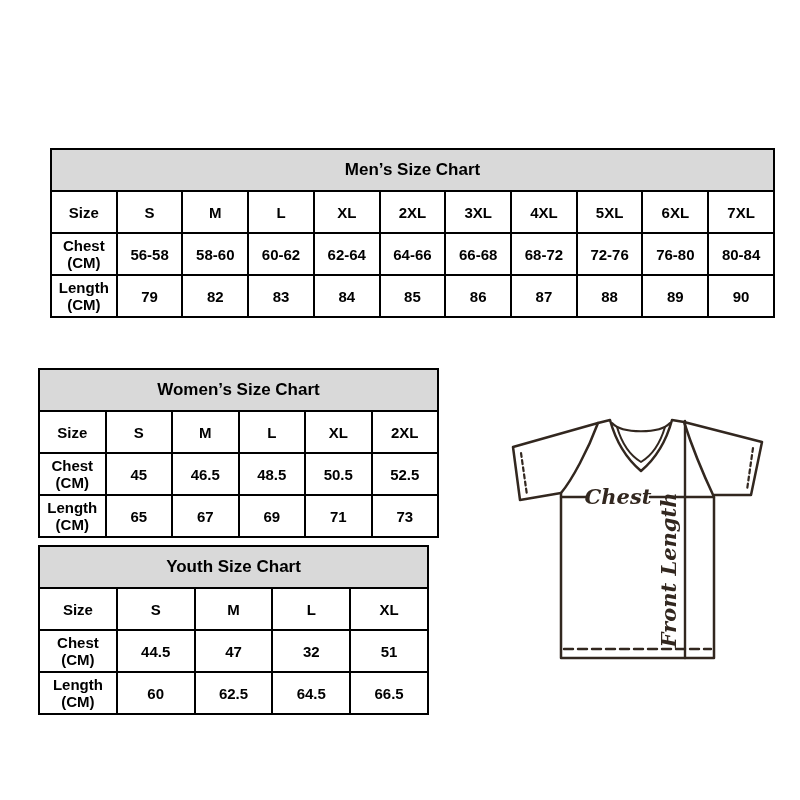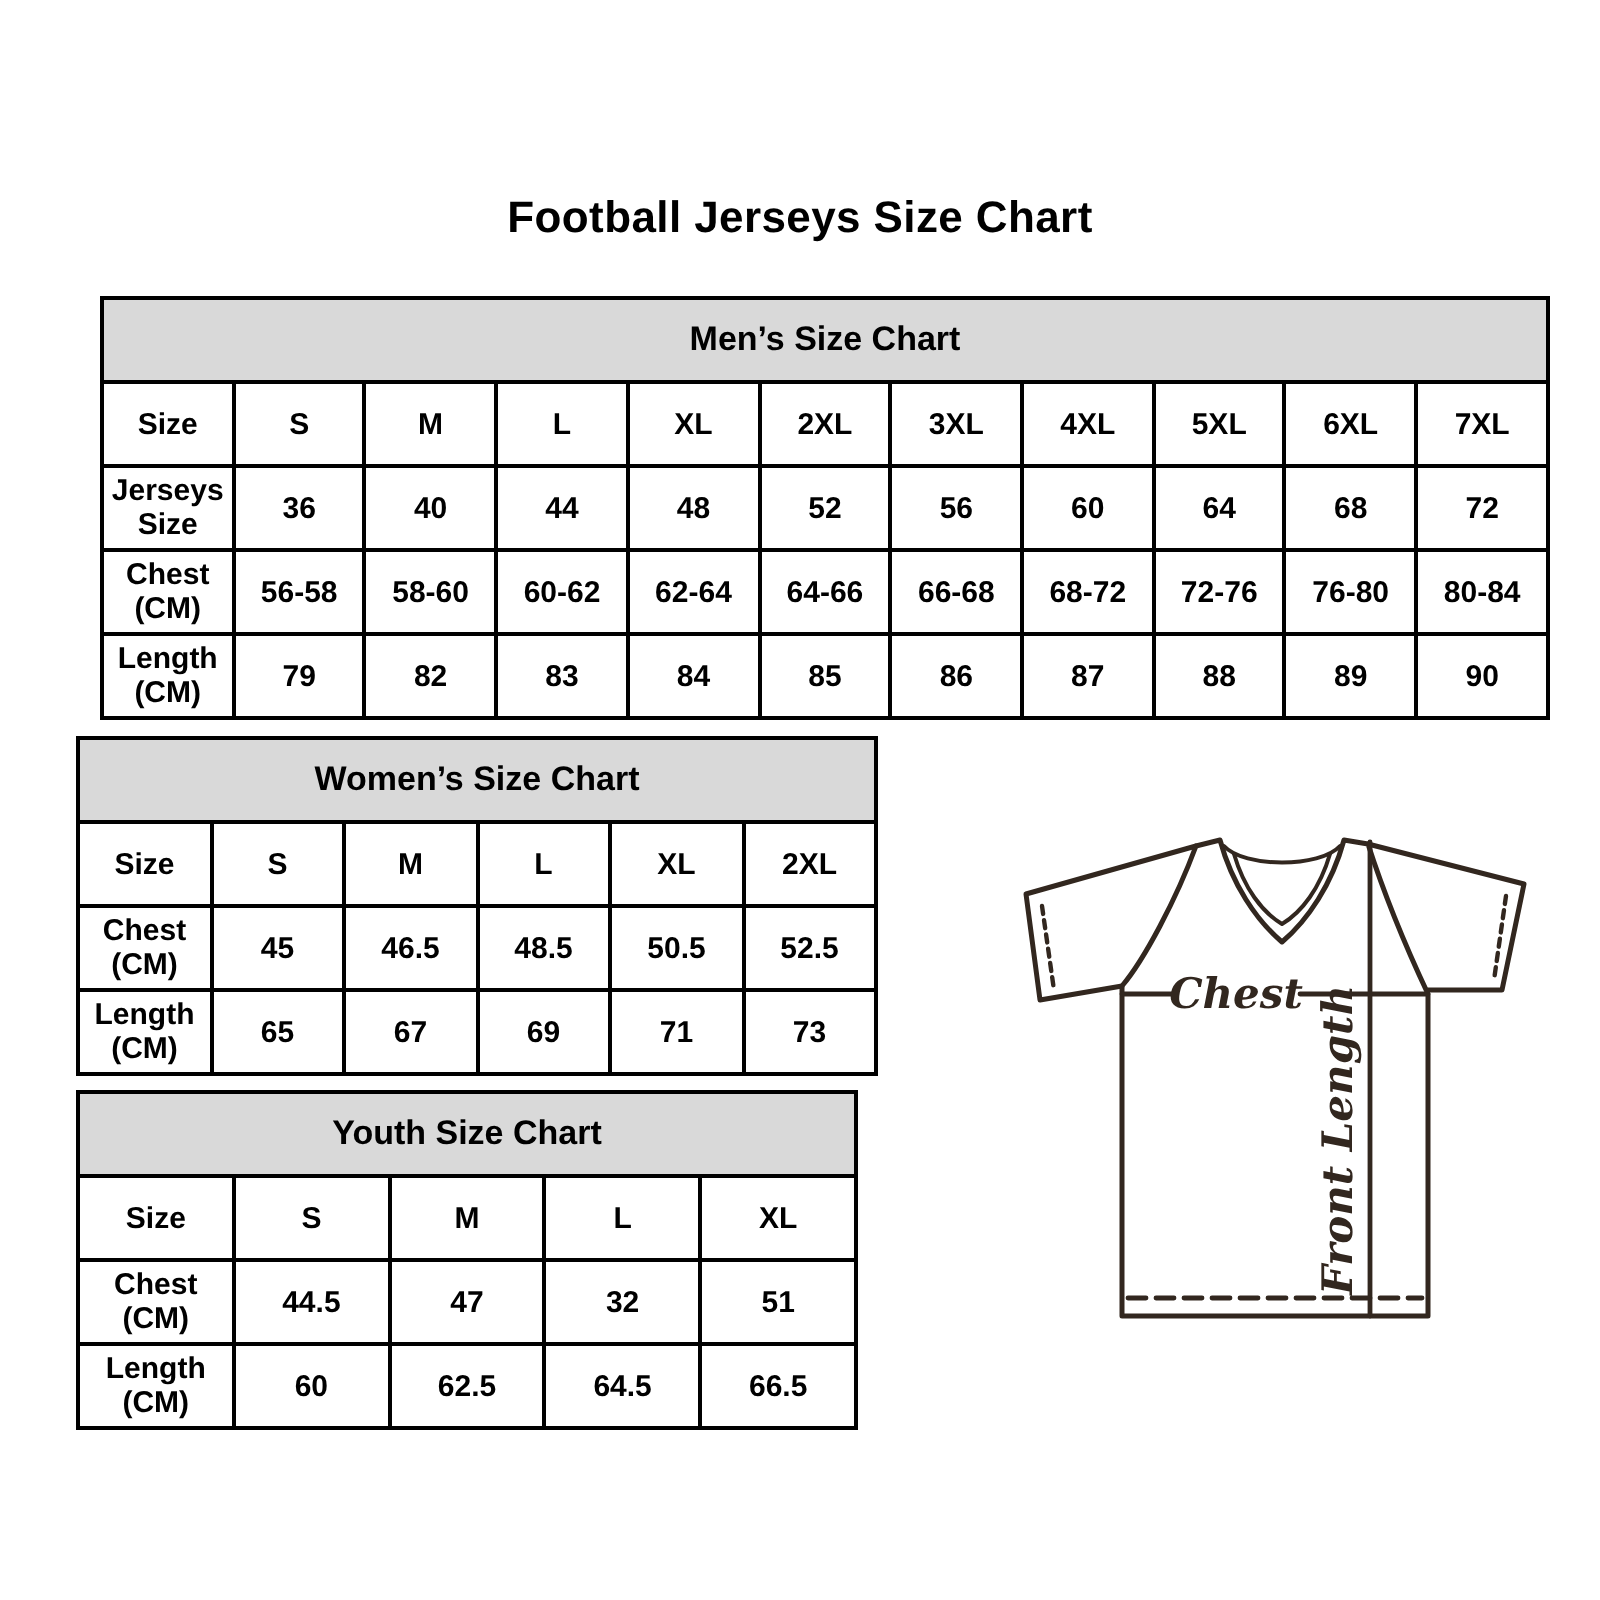--- a/index.html
+++ b/index.html
@@ -30,54 +30,40 @@
   .jersey-label{
     font-family:"DejaVu Serif","Liberation Serif",serif;
     font-style:italic;font-weight:bold;font-size:21px;
   }
 </style>
 </head>
 <body>
 
 <div id="canvas">
 
-  <div class="page-title">Football Jerseys Size Chart</div>
 
   <table class="size-table" id="mens-table">
     <thead>
       <tr>
         <th colspan="11">Men’s Size Chart</th>
       </tr>
     </thead>
     <tbody>
         <tr>
           <td>Size</td>
           <td>S</td>
           <td>M</td>
           <td>L</td>
           <td>XL</td>
           <td>2XL</td>
           <td>3XL</td>
           <td>4XL</td>
           <td>5XL</td>
           <td>6XL</td>
           <td>7XL</td>
-        </tr>
-        <tr>
-          <td>Jerseys Size</td>
-          <td>36</td>
-          <td>40</td>
-          <td>44</td>
-          <td>48</td>
-          <td>52</td>
-          <td>56</td>
-          <td>60</td>
-          <td>64</td>
-          <td>68</td>
-          <td>72</td>
         </tr>
         <tr>
           <td>Chest (CM)</td>
           <td>56-58</td>
           <td>58-60</td>
           <td>60-62</td>
           <td>62-64</td>
           <td>64-66</td>
           <td>66-68</td>
           <td>68-72</td>

